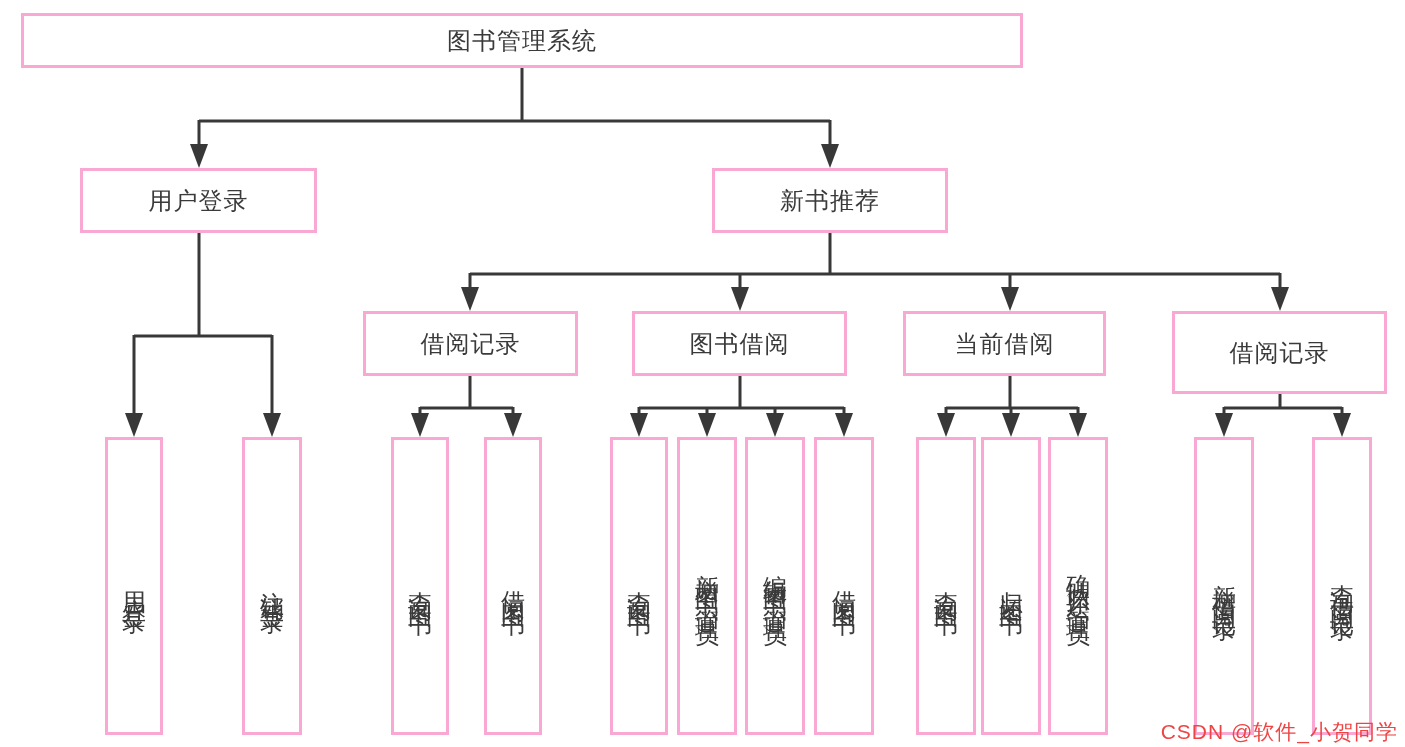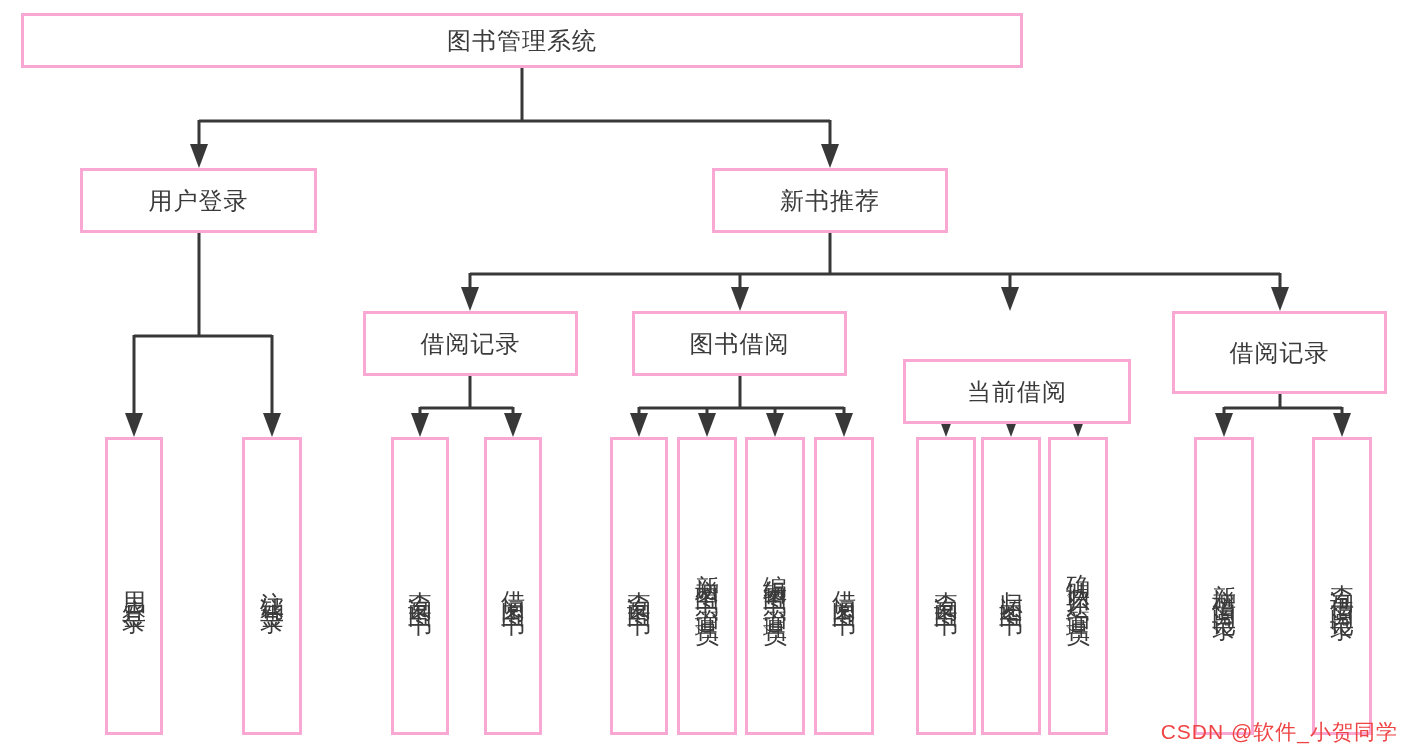--- a/index.html
+++ b/index.html
@@ -85,21 +85,21 @@
   </g>
 </svg>
 
 <div class="box" style="left:21px;top:13px;width:1002px;height:55px;">图书管理系统</div>
 
 <div class="box" style="left:80px;top:168px;width:237px;height:65px;">用户登录</div>
 <div class="box" style="left:712px;top:168px;width:236px;height:65px;">新书推荐</div>
 
 <div class="box" style="left:363px;top:311px;width:215px;height:65px;">借阅记录</div>
 <div class="box" style="left:632px;top:311px;width:215px;height:65px;font-family:Liberation Serif, serif;">图书借阅</div>
-<div class="box" style="left:903px;top:311px;width:228px;height:65px;margin-top:48px;">当前借阅</div>
+<div class="box" style="left:903px;top:311px;width:203px;height:65px;">当前借阅</div>
 <div class="box" style="left:1172px;top:311px;width:215px;height:83px;">借阅记录</div>
 
 <div class="box vbox" style="left:105px;top:437px;width:58px;height:298px;">
   <span>用户登录</span>
 </div>
 <div class="box vbox" style="left:242px;top:437px;width:60px;height:298px;">
   <span>注销登录</span>
 </div>
 
 <div class="box vbox" style="left:391px;top:437px;width:58px;height:298px;">

